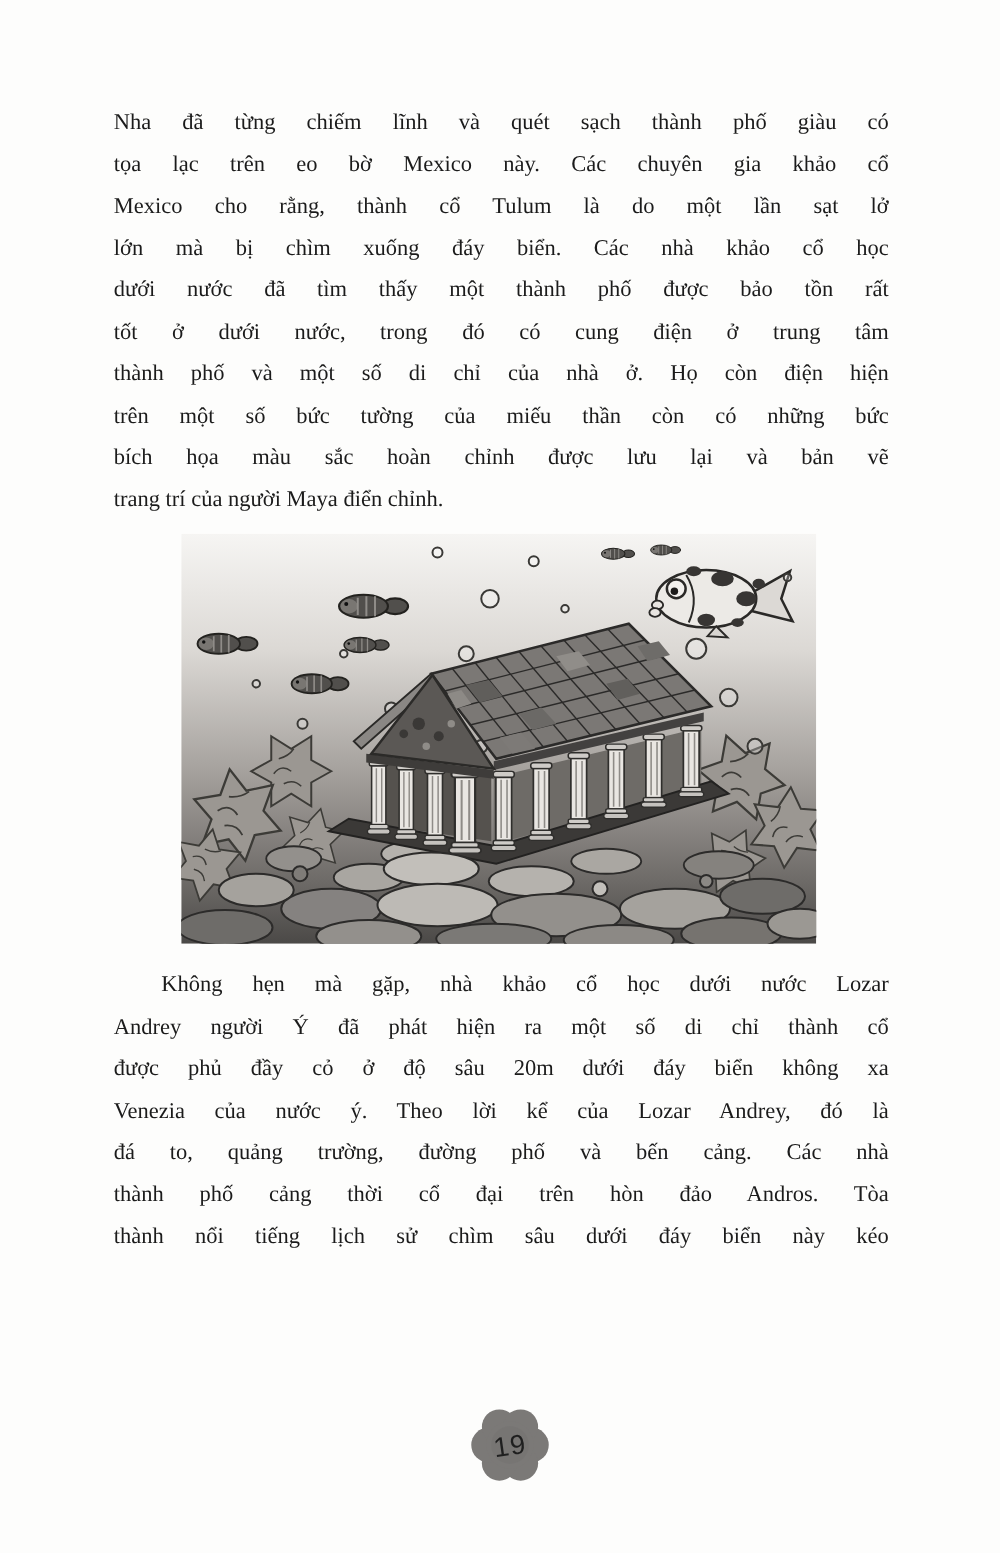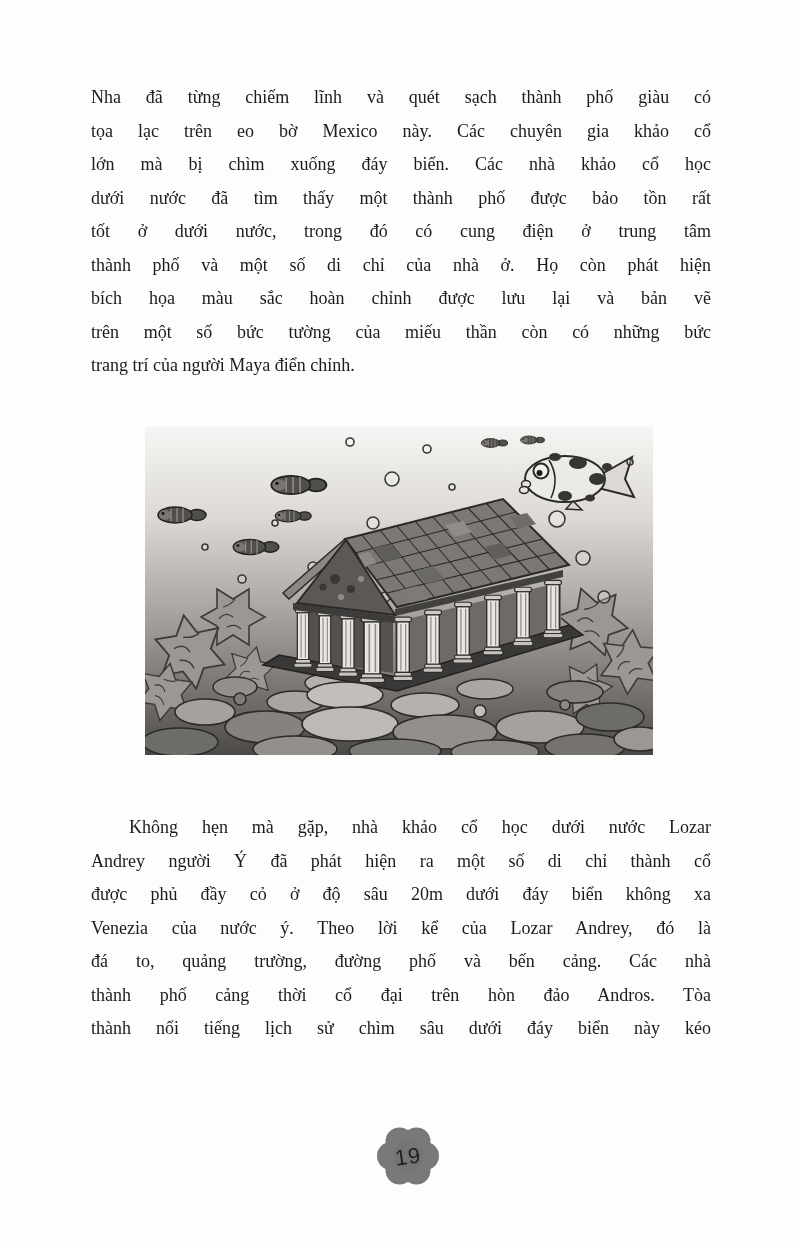--- a/index.html
+++ b/index.html
@@ -18,42 +18,43 @@
     color:#1b1b1b;
   }
   .para .line{
     text-align:justify;
     text-align-last:justify;
     white-space:normal;
   }
   .para .line.last{ text-align-last:left; }
   .para .line.indent{ text-indent:38px; }
   #para1{ top:81px; }
-  #para2{ top:771px;margin-top:40px; }
+  #para2{ top:771px; }
   .illus{
     position:absolute;left:145px;top:427px;width:508px;height:328px;
   }
   .badge{
     position:absolute;left:372px;top:1121px;width:72px;height:72px;
   }
 </style>
 </head>
 <body>
 
 <div class="page">
 
   <div class="para" id="para1">
     <div class="line">Nha đã từng chiếm lĩnh và quét sạch thành phố giàu có</div>
     <div class="line">tọa lạc trên eo bờ Mexico này. Các chuyên gia khảo cổ</div>
+    <div class="line">Mexico cho rằng, thành cổ Tulum là do một lần sạt lở</div>
     <div class="line">lớn mà bị chìm xuống đáy biển. Các nhà khảo cổ học</div>
     <div class="line">dưới nước đã tìm thấy một thành phố được bảo tồn rất</div>
     <div class="line">tốt ở dưới nước, trong đó có cung điện ở trung tâm</div>
-    <div class="line">thành phố và một số di chỉ của nhà ở. Họ còn phát hiện</div>
+    <div class="line">thành phố và một số di chỉ của nhà ở. Họ còn điện hiện</div>
+    <div class="line">trên một số bức tường của miếu thần còn có những bức</div>
     <div class="line">bích họa màu sắc hoàn chỉnh được lưu lại và bản vẽ</div>
-    <div class="line">trên một số bức tường của miếu thần còn có những bức</div>
     <div class="line last">trang trí của người Maya điển chỉnh.</div>
   </div>
 
   <div class="illus">
     <svg width="508" height="328" viewBox="0 0 508 328" xmlns="http://www.w3.org/2000/svg">
       <defs>
         <linearGradient id="sea" x1="0" y1="0" x2="0" y2="1">
           <stop offset="0" stop-color="#f6f5f3"></stop>
           <stop offset="0.28" stop-color="#dcd9d5"></stop>
           <stop offset="0.58" stop-color="#a5a19d"></stop>

